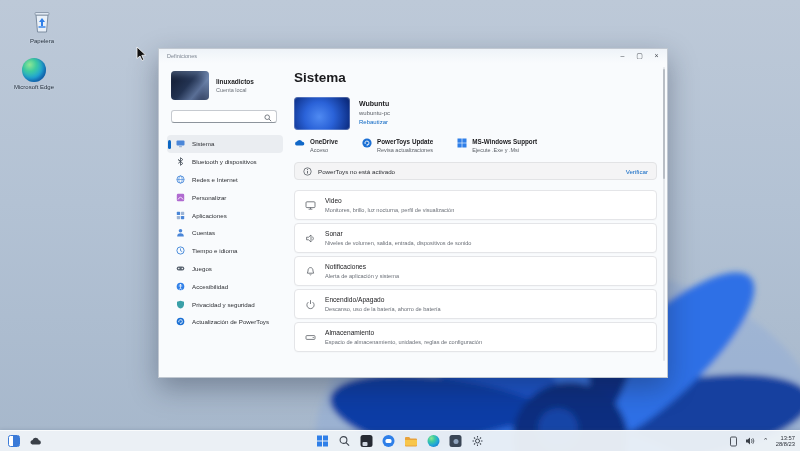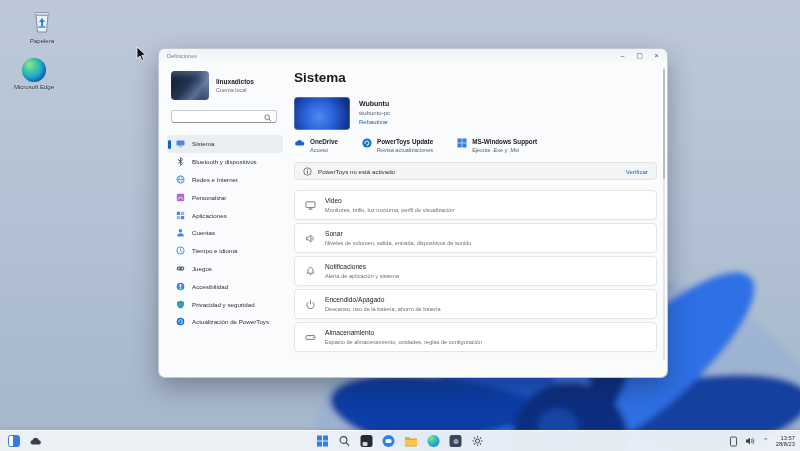--- a/index.html
+++ b/index.html
@@ -14,21 +14,21 @@
   
   .desk-icon { position:absolute; width:48px; text-align:center; color:#1f2a38;
                font-size:6px; line-height:7px; text-shadow:0 0 2px rgba(230,238,246,.9); }
   .desk-icon .glyph { margin:0 auto 2px; }
 
   
   #cursor { position:absolute; left:136px; top:46px; }
 
   
   #win { position:absolute; left:158px; top:48px; width:510px; height:330px;
-         background:#f9fbfd; border-radius:7px; border:1px solid rgba(90,105,125,.35);
+         background:#f9fbfd; border-radius:0; border:1px solid rgba(90,105,125,.35);
          box-shadow:0 10px 26px rgba(20,30,50,.35); overflow:hidden; }
   #titlebar { position:absolute; left:0; top:0; right:0; height:14px;
               background:linear-gradient(180deg,#eef3f8,#f9fbfd); }
   #win-title { position:absolute; left:8px; top:4px; font-size:5.5px; color:#7a8390; }
   #win-controls { position:absolute; right:2px; top:0; display:flex; }
   .win-btn { width:17px; height:13px; font-size:7px; color:#4a4f56; display:flex;
              align-items:center; justify-content:center; }
 
   
   #sidebar { position:absolute; left:0; top:14px; width:132px; bottom:0; padding:6px 8px; }

